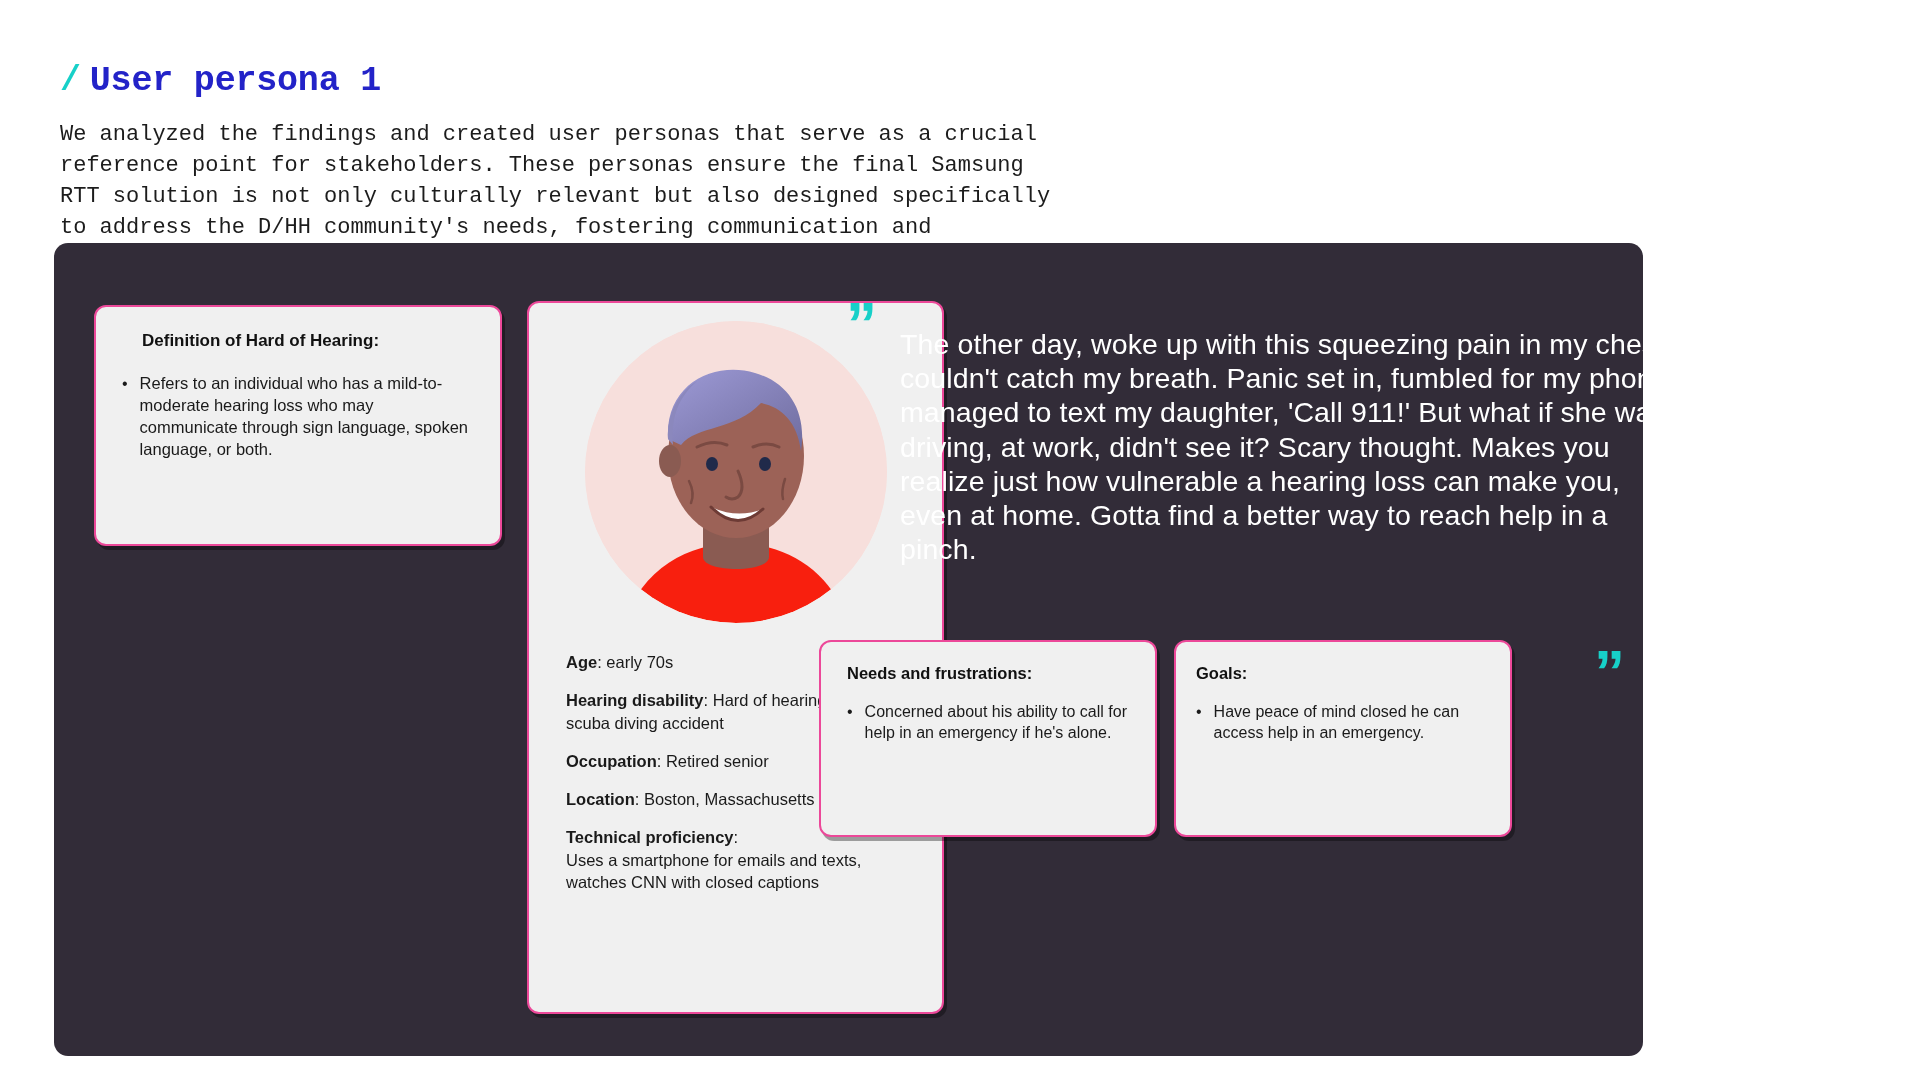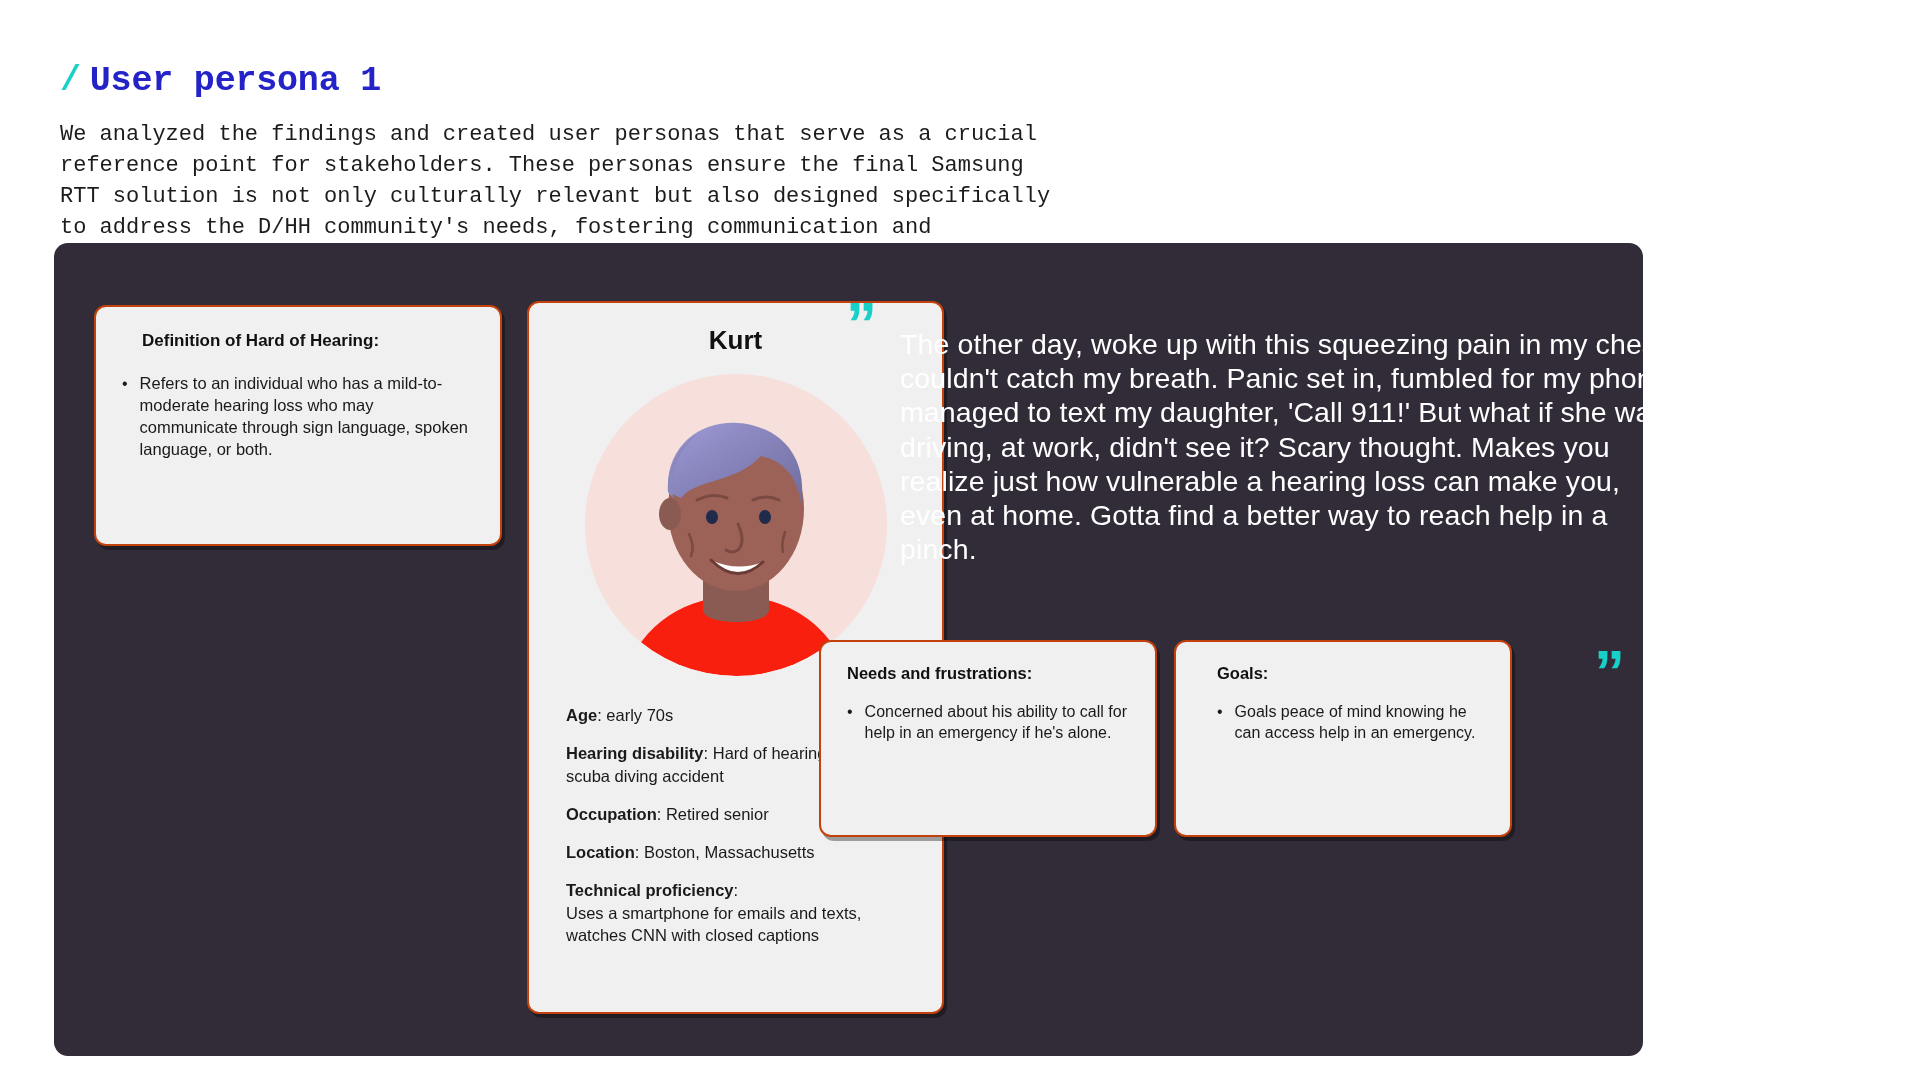--- a/index.html
+++ b/index.html
@@ -52,21 +52,21 @@
     top: 243px;
     width: 1589px;
     height: 813px;
     background: #322c38;
     border-radius: 14px;
   }
 
   
   .card {
     background: #f0f0f0;
-    border: 2px solid #c2410c;
+    border: 2px solid #ec4899;
     border-radius: 12px;
     box-sizing: border-box;
     box-shadow: 3px 4px 0 rgba(0,0,0,0.35);
   }
 
   
   .def-card {
     position: absolute;
     left: 40px;
     top: 62px;
@@ -172,21 +172,21 @@
     width: 338px;
     height: 197px;
     padding: 22px 8px 18px 26px;
   }
   .goals-card {
     position: absolute;
     left: 1120px;
     top: 397px;
     width: 338px;
     height: 197px;
-    padding: 22px 22px 18px 41px;
+    padding: 22px 22px 18px 20px;
   }
   .card-title {
     font-size: 16.5px;
     font-weight: bold;
     color: #111;
     margin: 0 0 18px 0;
   }
   .card-body {
     font-size: 16px;
     line-height: 1.33;
@@ -204,21 +204,20 @@
 
   <div class="card def-card">
     <div class="def-title">Definition of Hard of Hearing:</div>
     <div class="bullet-row">
       <span class="bullet-dot">•</span>
       <span>Refers to an individual who has a mild-to-moderate hearing loss who may communicate through sign language, spoken language, or both.</span>
     </div>
   </div>
 
   <div class="card persona-card">
-    <div class="persona-name">Kurt</div>
 
     <div class="avatar-wrap">
       <svg width="302" height="302" viewBox="0 0 302 302">
         <defs>
           <linearGradient id="hairgrad" x1="0" y1="0" x2="1" y2="1">
             <stop offset="0%" stop-color="#9d9ad6"></stop>
             <stop offset="100%" stop-color="#6f6c9e"></stop>
           </linearGradient>
           <clipPath id="circleClip">
               <circle cx="151" cy="151" r="151"></circle>
@@ -275,17 +274,17 @@
     <div class="bullet-row card-body">
       <span class="bullet-dot">•</span>
       <span>Concerned about his ability to call for help in an emergency if he's alone.</span>
     </div>
   </div>
 
   <div class="card goals-card">
     <div class="card-title">Goals:</div>
     <div class="bullet-row card-body">
       <span class="bullet-dot">•</span>
-      <span>Goals peace of mind knowing he can access help in an emergency.</span>
+      <span>Have peace of mind closed he can access help in an emergency.</span>
     </div>
   </div>
 
 </div>
 
 </body></html>

